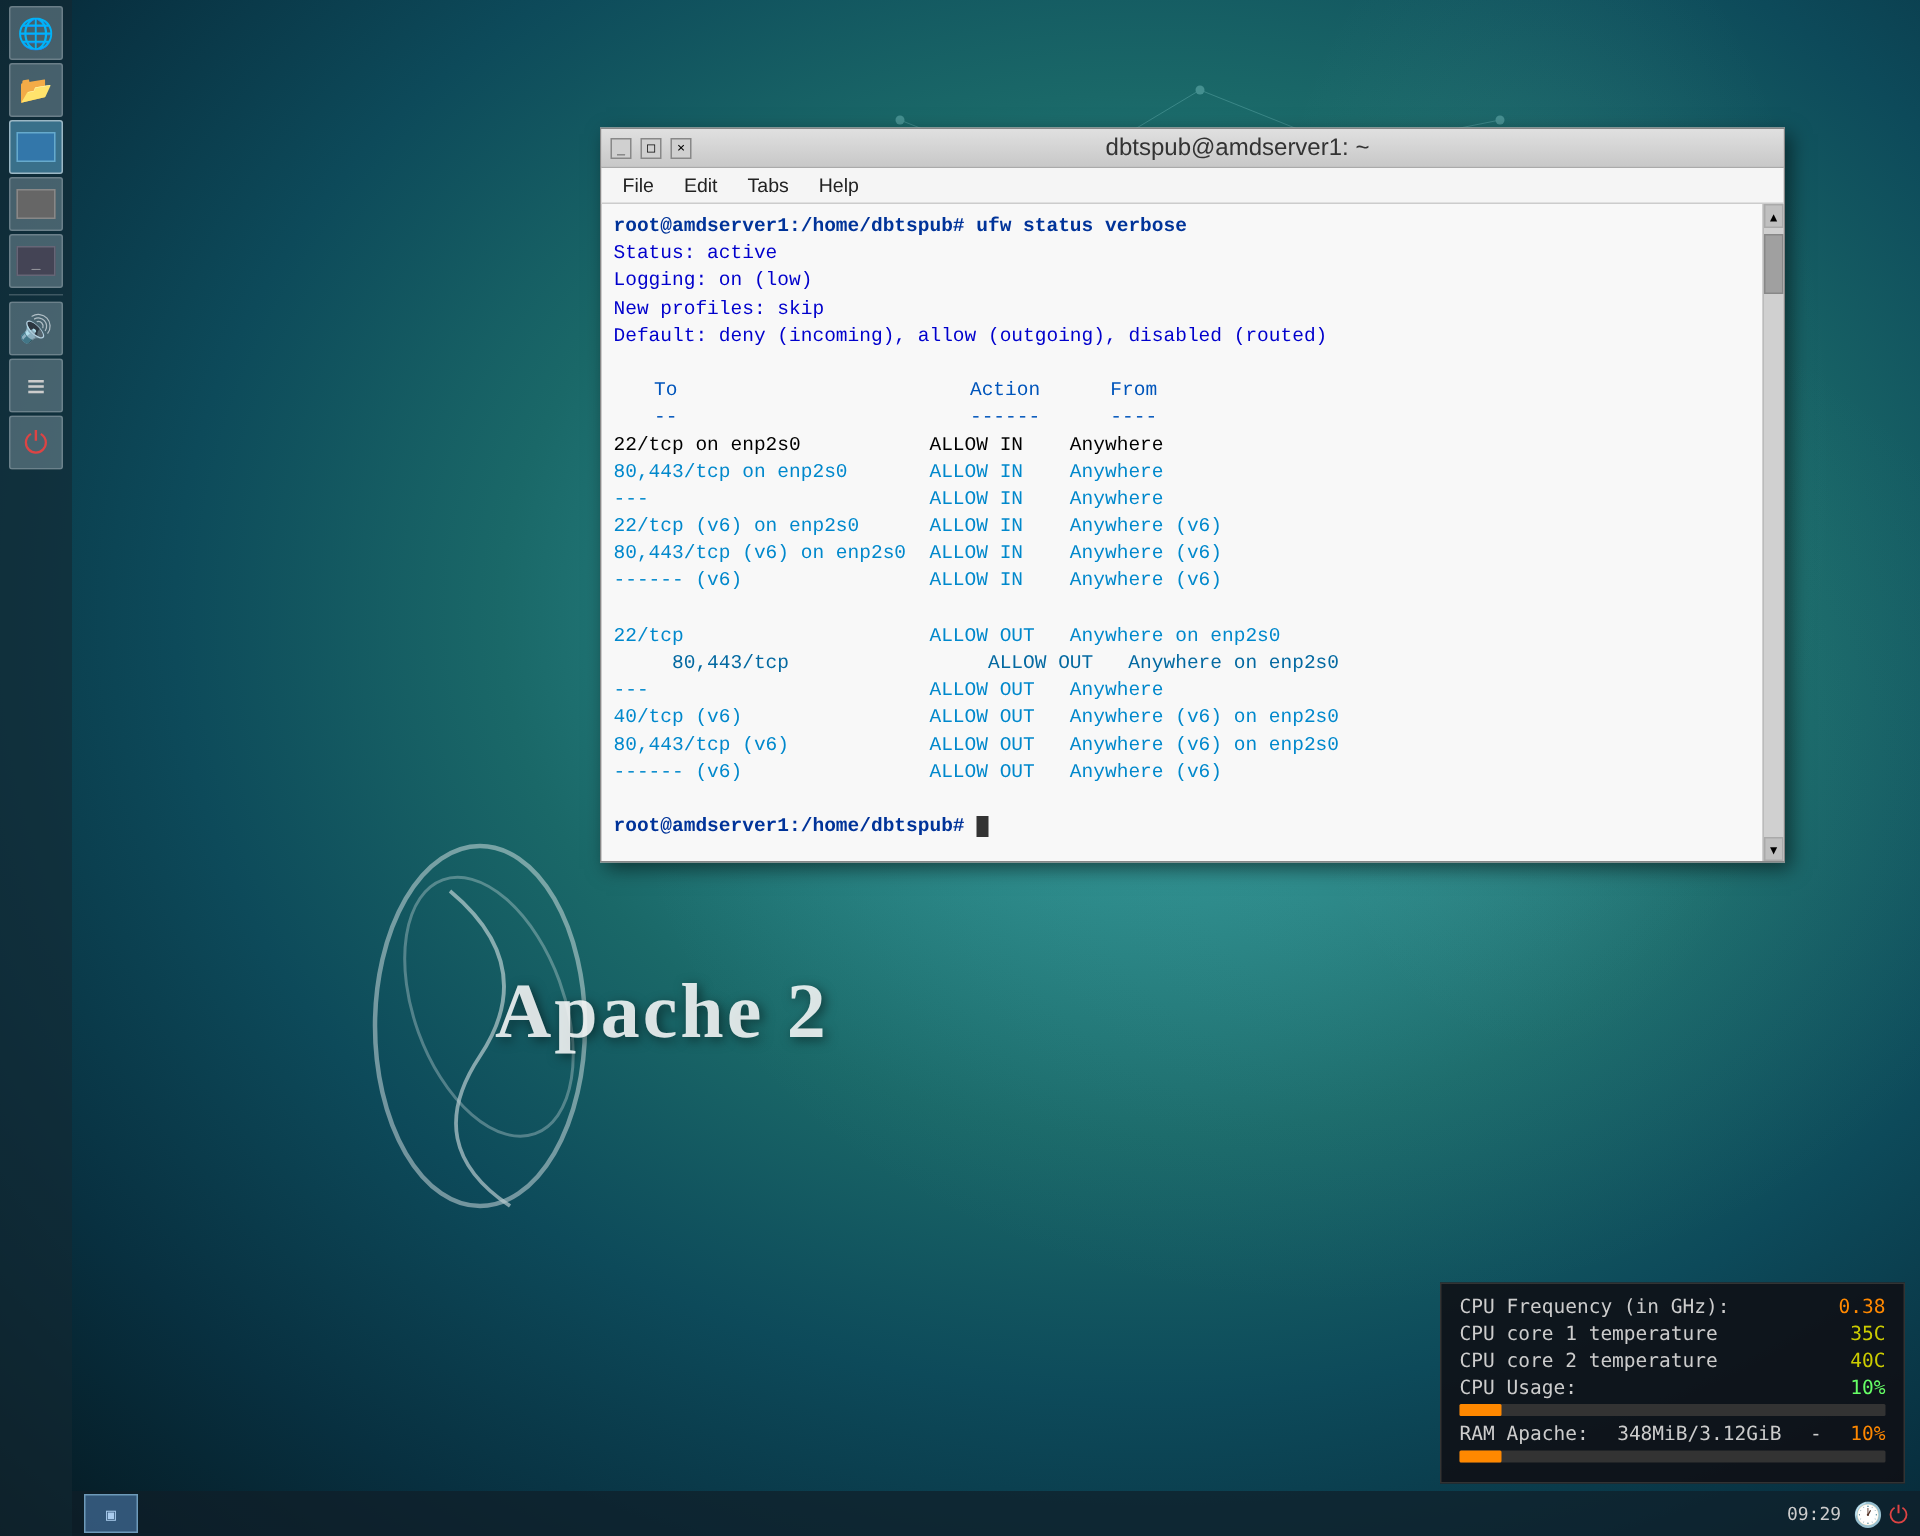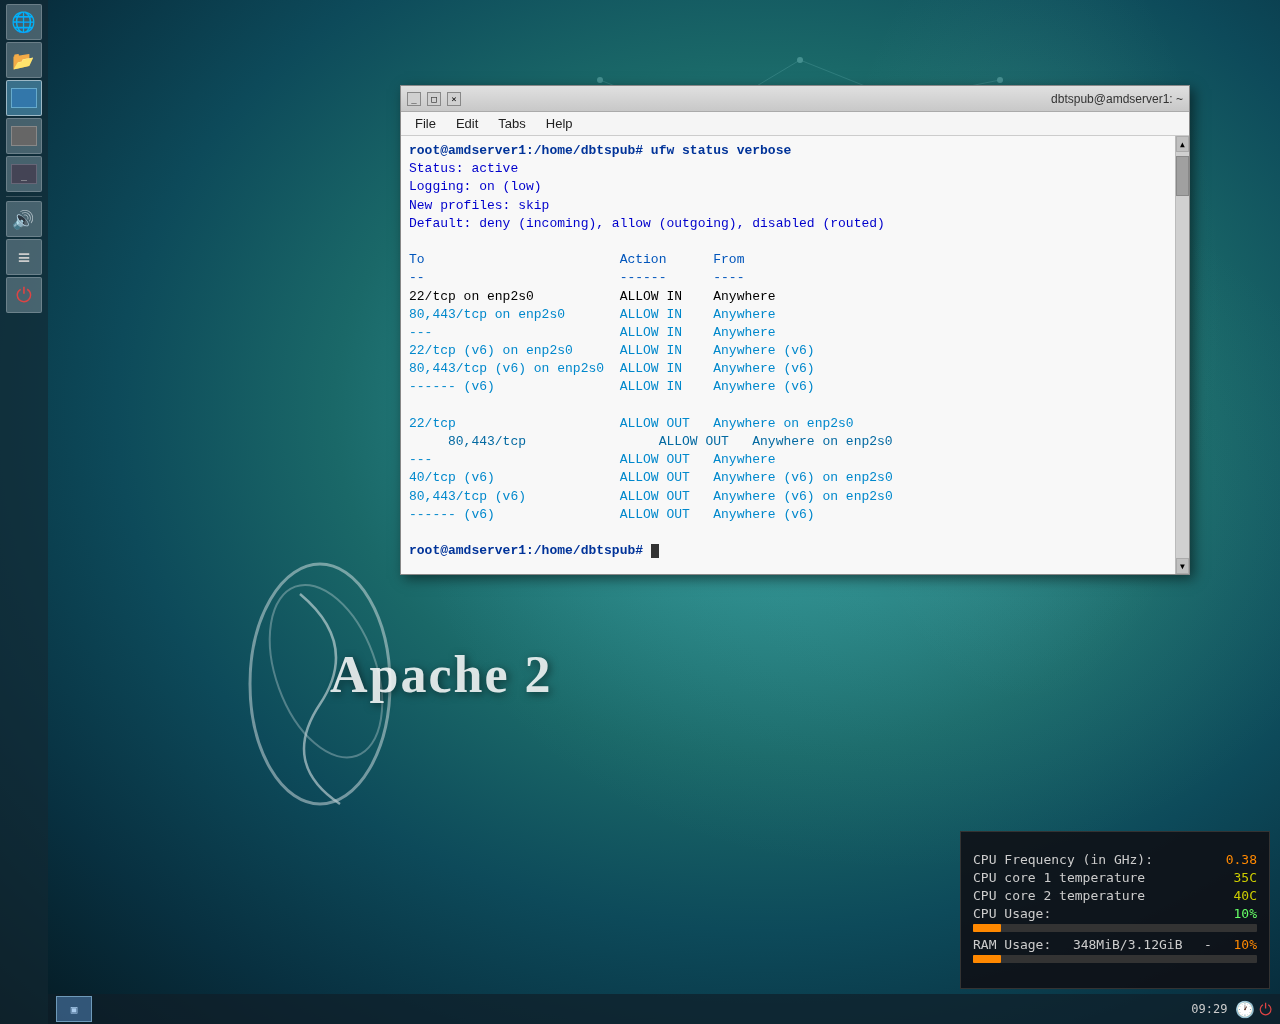--- a/index.html
+++ b/index.html
@@ -122,22 +122,22 @@
       background: #d0d0d0;
       cursor: pointer;
       display: flex;
       align-items: center;
       justify-content: center;
       font-size: 9px;
     }
 
     .terminal-title {
       flex: 1;
-      text-align: right;
-      font-size: 12px;
+      text-align: center;
+      font-size: 16px;
       color: #333;
       font-family: sans-serif;
     }
 
     .terminal-menubar {
       height: 24px;
       background: #f5f5f5;
       border-bottom: 1px solid #ccc;
       display: flex;
       align-items: center;
@@ -197,21 +197,21 @@
       font-size: 8px;
       cursor: pointer;
     }
 
     .scrollbar-down {
       position: absolute;
       bottom: 0;
     }
     .t-blue { color: #0000cc; }
     .t-prompt { color: #003399; font-weight: bold; }
-    .t-header { color: #0055aa; }
+    .t-header { color: #0055aa; margin-left: 27px; }
 
     .terminal-line {
       white-space: pre;
       display: block;
     }
 
     .cursor {
       display: inline-block;
       width: 8px;
       height: 14px;
@@ -227,21 +227,21 @@
     
     .cpu-monitor {
       position: absolute;
       bottom: 35px;
       right: 10px;
       width: 310px;
       background: rgba(15, 15, 20, 0.88);
       color: #ccc;
       font-family: monospace;
       font-size: 13px;
-      padding: 20px 12px;
+      padding: 8px 12px;
       border: 1px solid #333;
       z-index: 50;
     }
 
     .cpu-row {
       display: flex;
       justify-content: space-between;
       margin-bottom: 3px;
     }
 
@@ -426,21 +426,21 @@
     <span class="cpu-value-yellow">40C</span>
   </div>
   <div class="cpu-row">
     <span class="cpu-label">CPU Usage:</span>
     <span class="cpu-value-green">10%</span>
   </div>
   <div class="progress-bar-container">
     <div class="progress-bar-fill" style="width:10%;"></div>
   </div>
   <div class="cpu-row">
-    <span class="cpu-label">RAM Usage:</span>
+    <span class="cpu-label">RAM Apache:</span>
     <span style="color:#ccc;">348MiB/3.12GiB</span>
     <span class="cpu-label"> -</span>
     <span class="cpu-value-orange">10%</span>
   </div>
   <div class="progress-bar-container">
     <div class="progress-bar-fill ram" style="width:10%;"></div>
   </div>
 </div>
 
 <div class="bottom-bar">

